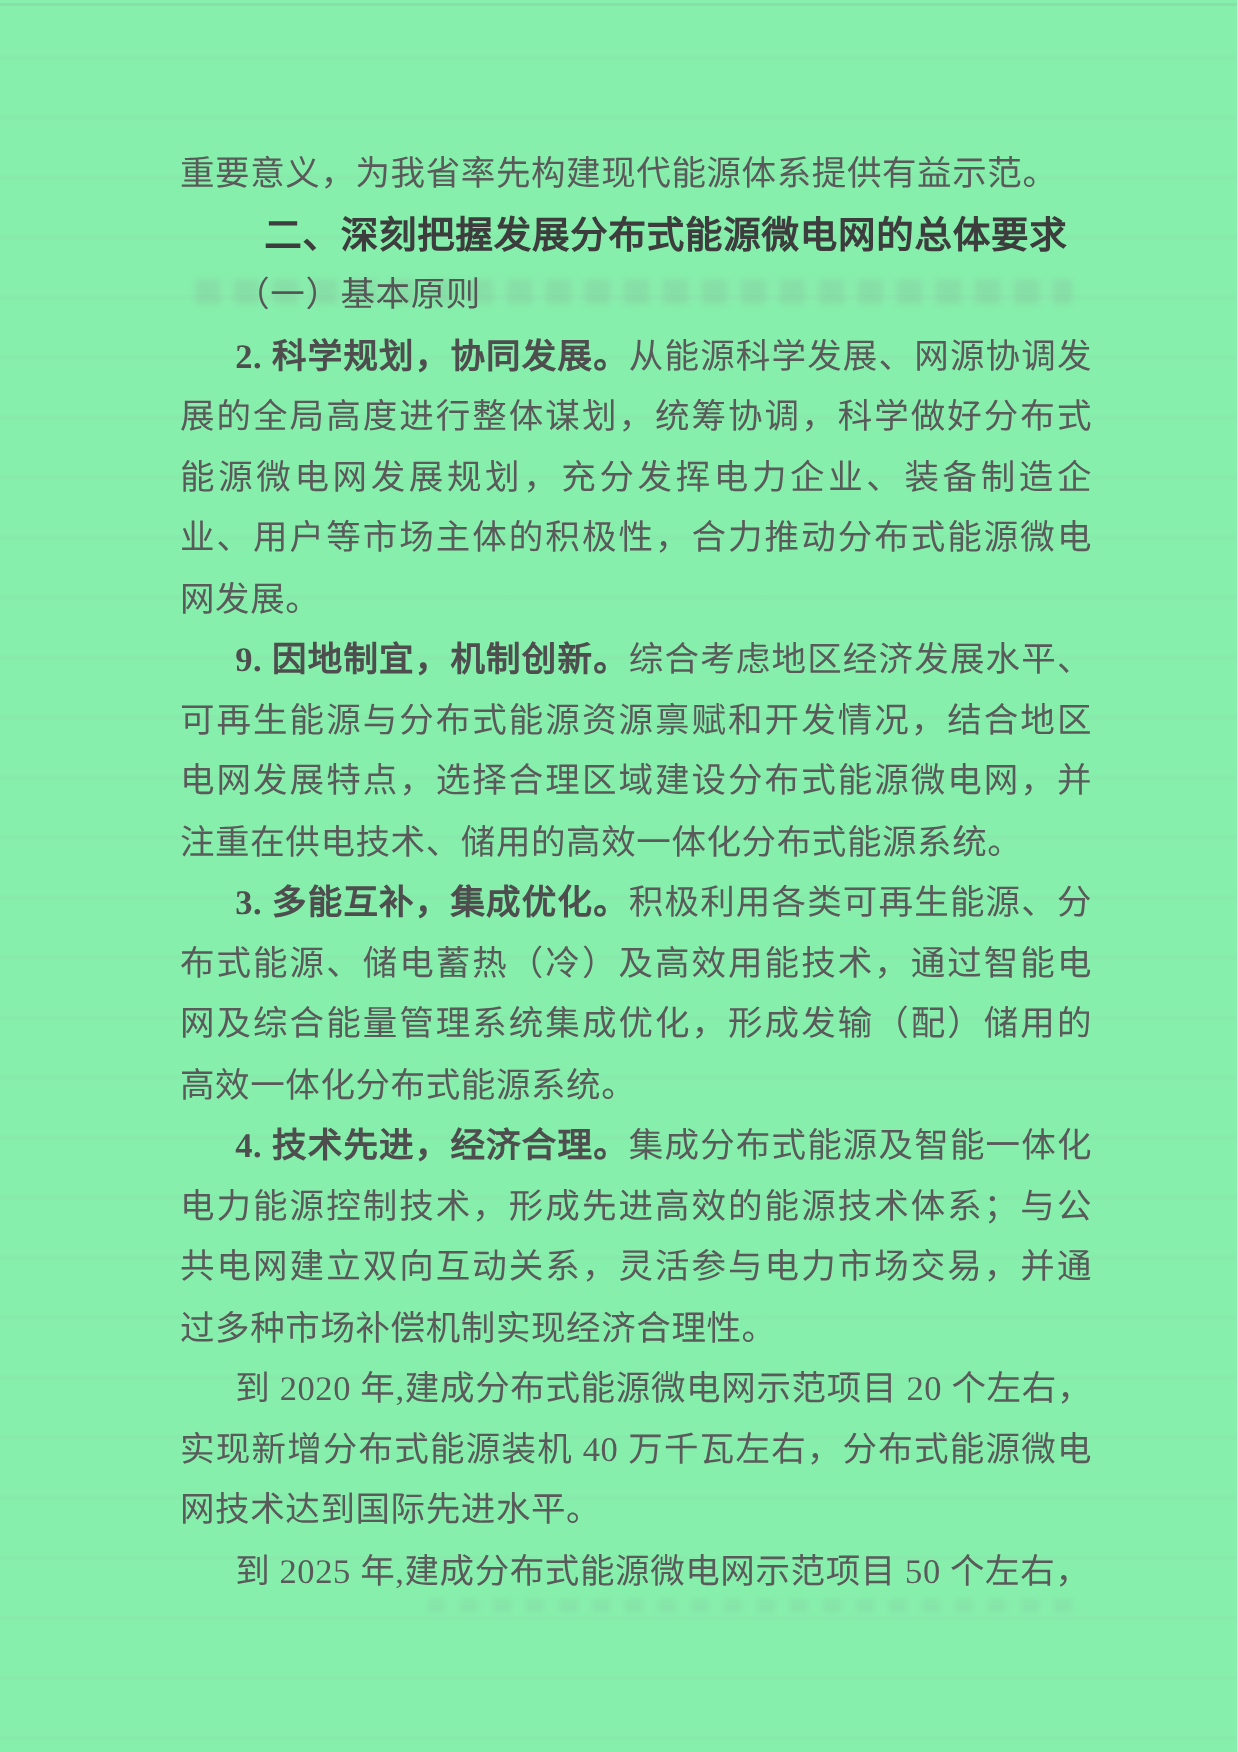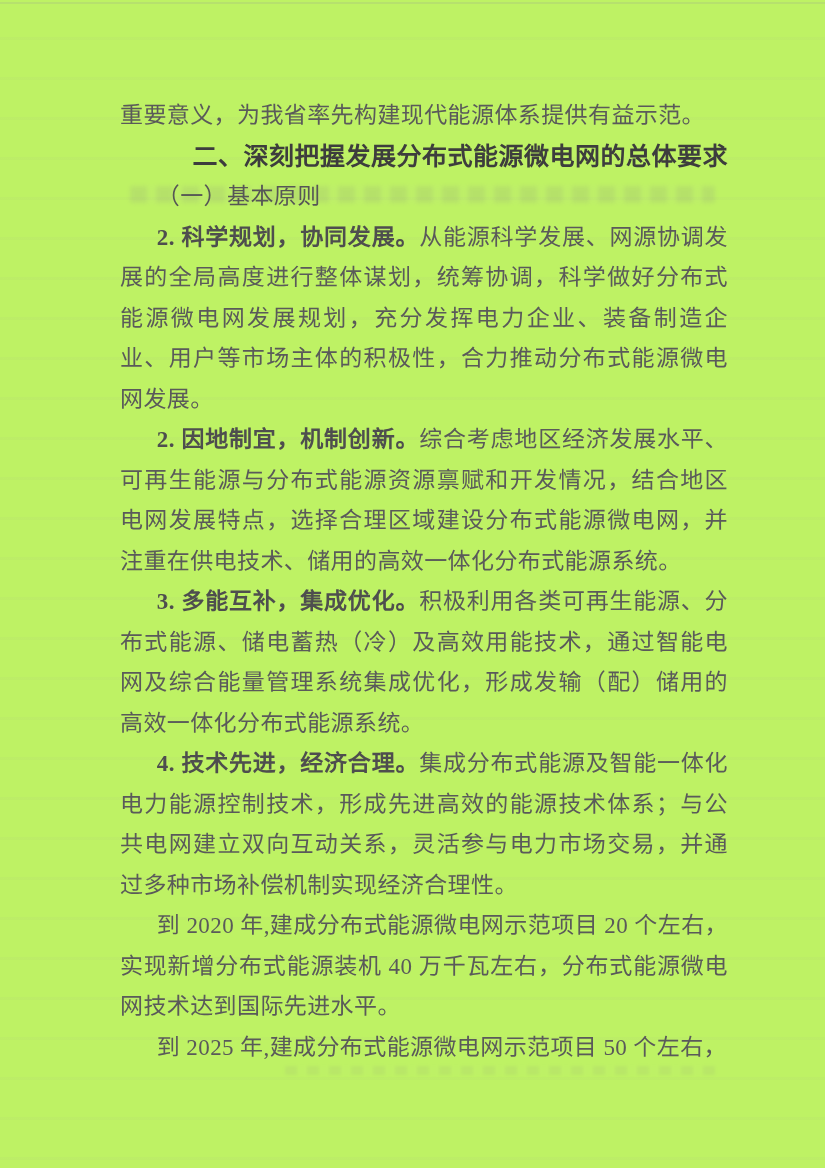--- a/index.html
+++ b/index.html
@@ -5,21 +5,21 @@
   html, body {
     margin: 0; padding: 0;
     width: 825px; height: 1168px;
     background: #fdfdfc;
     overflow: hidden;
     font-family: "Liberation Serif", "DejaVu Serif", serif;
   }
   .scan-page {
     position: relative;
     width: 825px; height: 1168px;
-    background: #bef264;
+    background: #86efac;
   }
   
   .streaks {
     position: absolute; inset: 0;
     background: repeating-linear-gradient(
       180deg,
       rgba(0,0,0,0) 0px, rgba(0,0,0,0) 37px,
       rgba(160,160,158,0.06) 37px, rgba(160,160,158,0.06) 40px
     );
     pointer-events: none;
@@ -36,26 +36,26 @@
     font-size: 23px;
     line-height: 40.5px;
     text-align: justify;
     letter-spacing: 0.4px;
   }
   .content p { margin: 0; text-indent: 1.6em; }
   .content p.no-indent { text-indent: 0; }
   .section-heading {
     margin: 5px 0 3px 0;
     text-indent: 1.35em;
-    font-family: Liberation Serif, serif;
+    font-family: Liberation Sans, sans-serif;
     font-weight: 700;
     font-size: 25px;
     color: #3d3d3d;
     letter-spacing: 0.5px;
-    text-align: right;
+    text-align: center;
   }
   .subsection-heading {
     margin: 2px 0 1px 0;
     text-indent: 1.15em;
     font-size: 23px;
     color: #565656;
     text-align: left;
   }
   .lead { font-weight: 700; color: #4e4e4e; }
   
@@ -101,21 +101,21 @@
   <div class="content">
 
     <p class="no-indent">重要意义，为我省率先构建现代能源体系提供有益示范。</p>
 
     <p class="section-heading">二、深刻把握发展分布式能源微电网的总体要求</p>
 
     <p class="subsection-heading">（一）基本原则</p>
 
     <p><span class="lead">2. 科学规划，协同发展。</span><span>从能源科学发展、网源协调发展的全局高度进行整体谋划，统筹协调，科学做好分布式能源微电网发展规划，充分发挥电力企业、装备制造企业、用户等市场主体的积极性，合力推动分布式能源微电网发展。</span></p>
 
-    <p><span class="lead">2. 因地制宜，机制创新。</span><span>综合考虑地区经济发展水平、可再生能源与分布式能源资源禀赋和开发情况，结合地区电网发展特点，选择合理区域建设分布式能源微电网，并注重在供电技术、储用的高效一体化分布式能源系统。</span></p>
+    <p><span class="lead">9. 因地制宜，机制创新。</span><span>综合考虑地区经济发展水平、可再生能源与分布式能源资源禀赋和开发情况，结合地区电网发展特点，选择合理区域建设分布式能源微电网，并注重在供电技术、储用的高效一体化分布式能源系统。</span></p>
 
     <p><span class="lead">3. 多能互补，集成优化。</span><span>积极利用各类可再生能源、分布式能源、储电蓄热（冷）及高效用能技术，通过智能电网及综合能量管理系统集成优化，形成发输（配）储用的高效一体化分布式能源系统。</span></p>
 
     <p><span class="lead">4. 技术先进，经济合理。</span><span>集成分布式能源及智能一体化电力能源控制技术，形成先进高效的能源技术体系；与公共电网建立双向互动关系，灵活参与电力市场交易，并通过多种市场补偿机制实现经济合理性。</span></p>
 
 
     <p>到 2020 年,建成分布式能源微电网示范项目 20 个左右，实现新增分布式能源装机 40 万千瓦左右，分布式能源微电网技术达到国际先进水平。</p>
 
     <p>到 2025 年,建成分布式能源微电网示范项目 50 个左右，</p>
 

